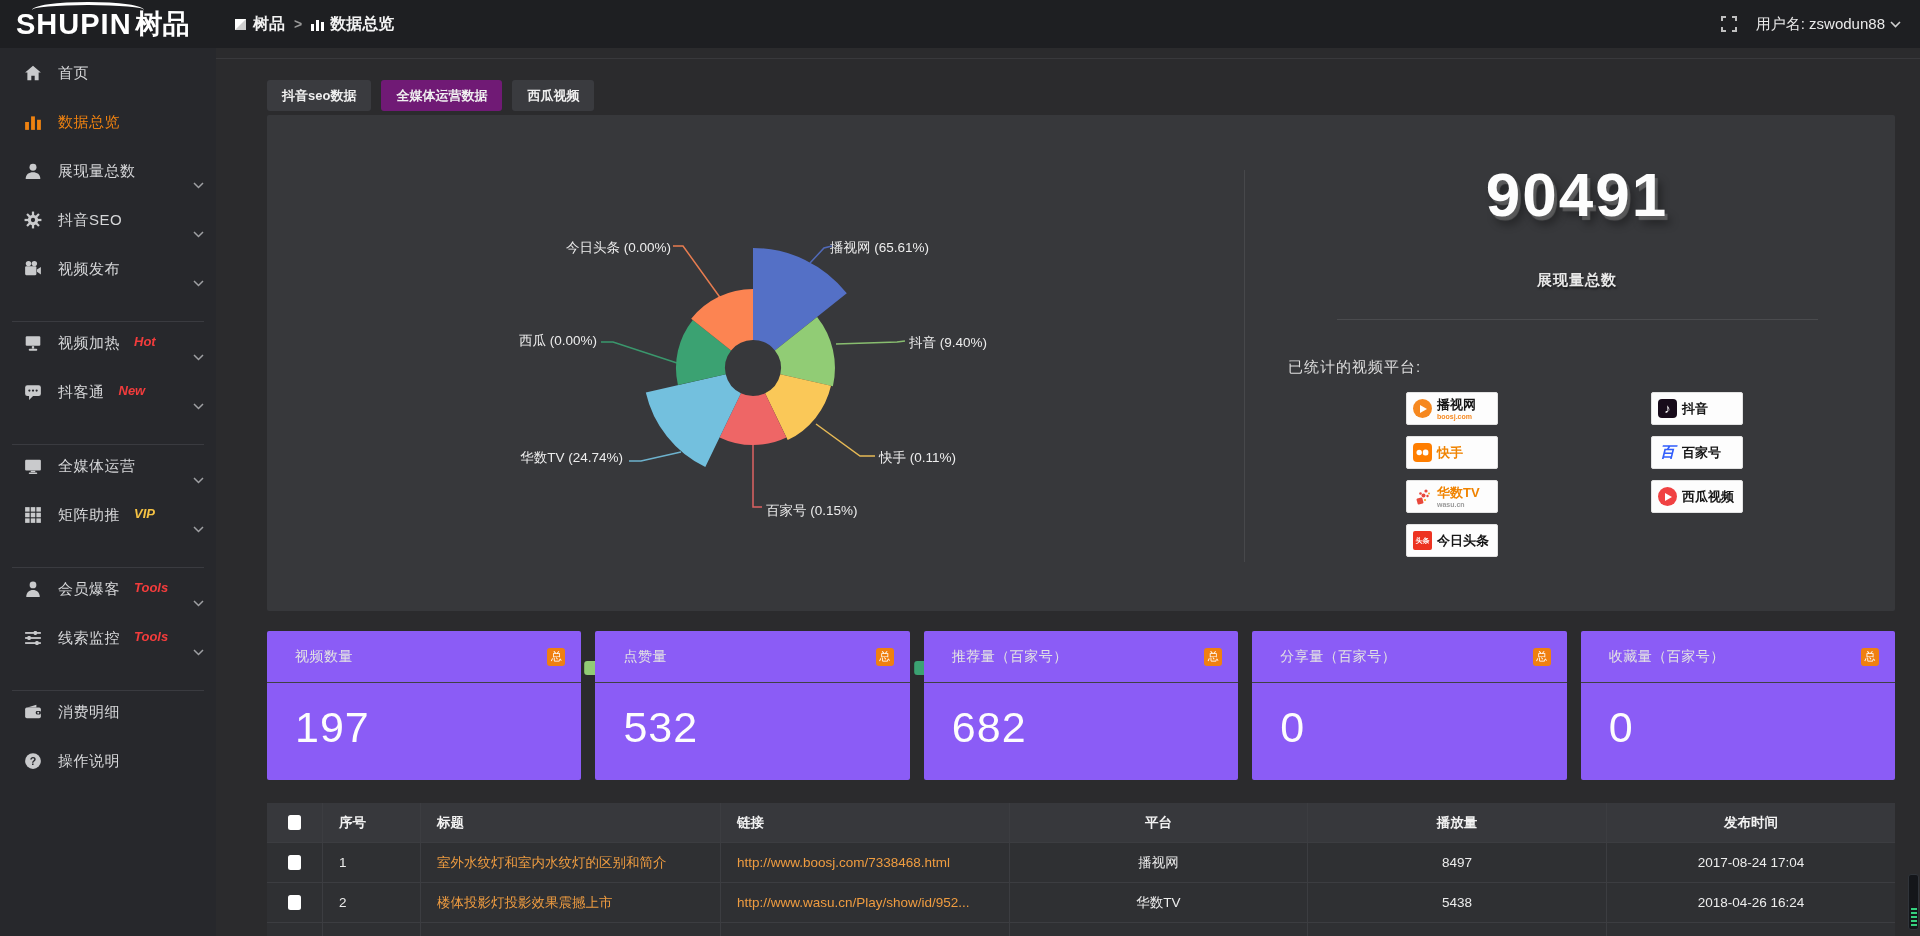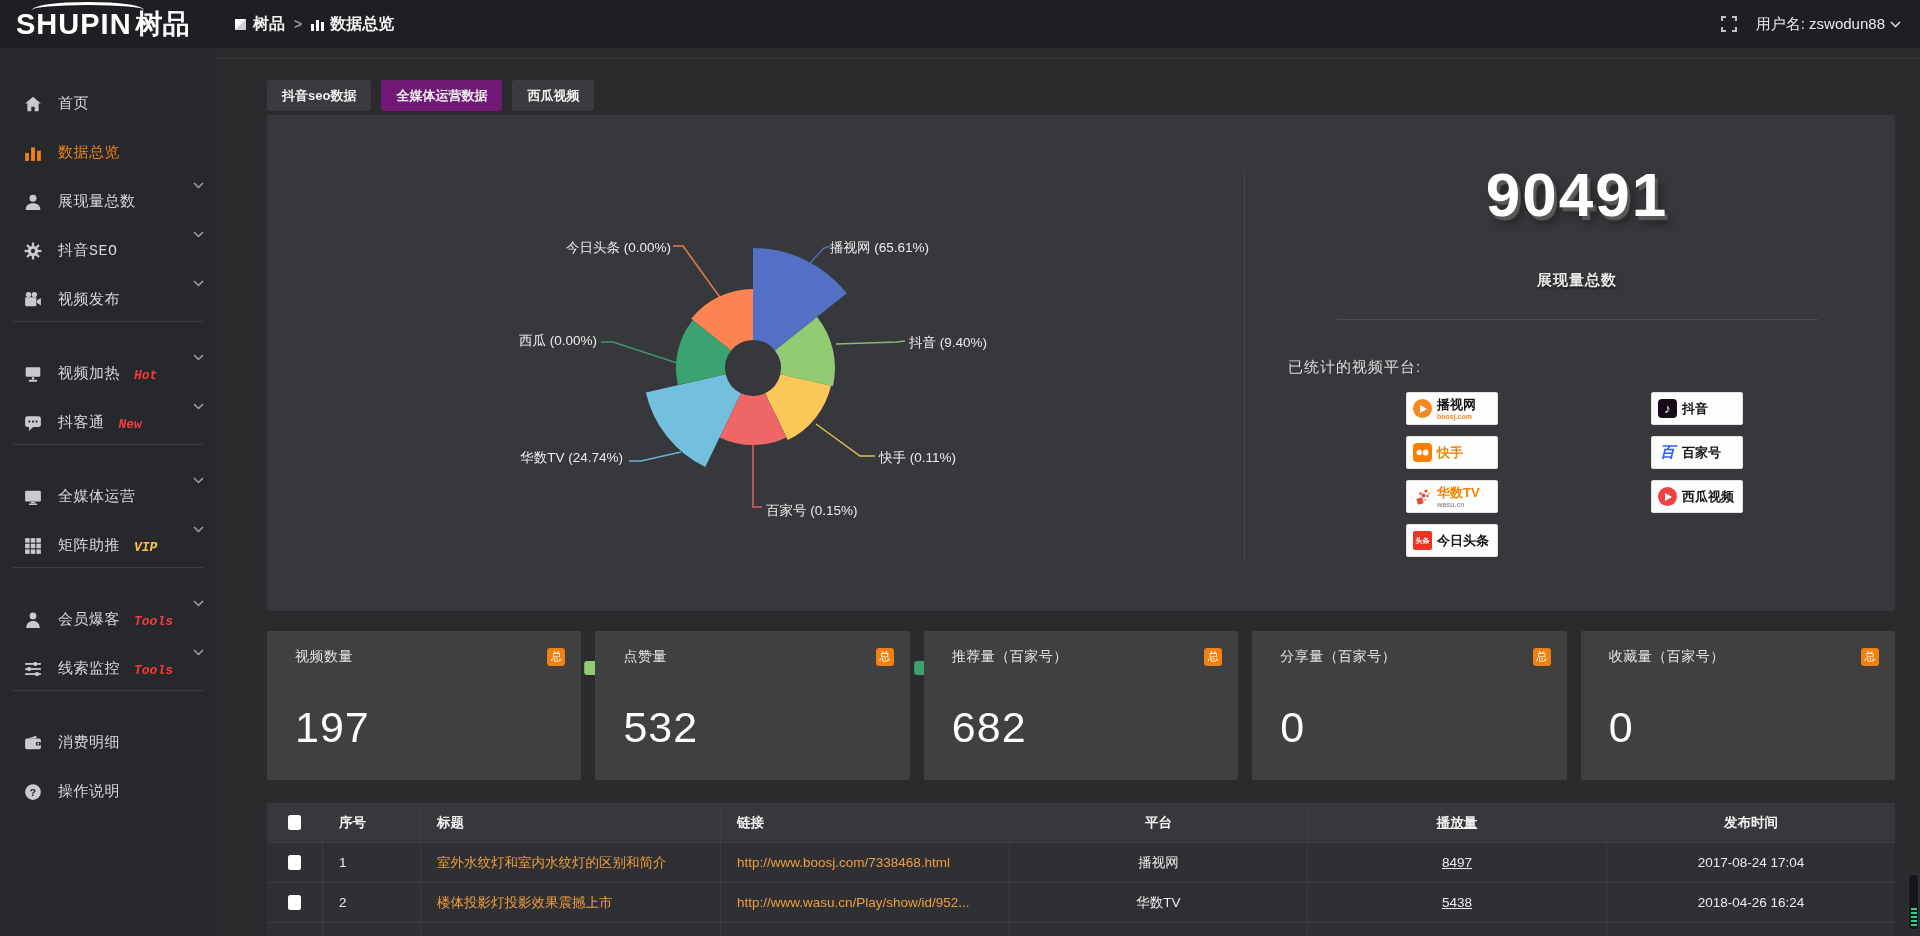--- a/index.html
+++ b/index.html
@@ -14,21 +14,21 @@
   .logo-arc { position:absolute; left:32px; top:2px; width:112px; height:16px; border-top:3px solid #fff; border-radius:50%; }
   .breadcrumb { display:flex; align-items:center; margin-left:18px; gap:9px; }
   .crumb { display:flex; align-items:center; gap:6px; font-size:16px; font-weight:bold; color:#f2f2f2; cursor:pointer; }
   .crumb-sep { color:#9a9a9a; font-size:14px; font-weight:bold; }
   .topbar-right { position:absolute; right:19px; top:0; height:48px; display:flex; align-items:center; gap:18px; }
   .fullscreen-btn { width:18px; height:18px; opacity:.85; cursor:pointer; }
   .username { font-size:15px; color:#eaeaea; display:flex; align-items:center; gap:5px; cursor:pointer; }
 
   
   .sidebar { position:absolute; left:0; top:48px; width:216px; height:888px; background:#27282c; padding-top:16px; }
-  .side-item { height:49px; display:flex; align-items:flex-end; padding:0 12px 0 24px; position:relative; cursor:pointer; color:#d6d7d9;font-family:Liberation Mono, monospace; }
+  .side-item { height:49px; display:flex; align-items:flex-start; padding:0 12px 0 24px; position:relative; cursor:pointer; color:#d6d7d9; }
   .side-item .s-icon { width:18px; height:18px; flex:0 0 18px; color:#c9cacc; }
   .side-item .s-label { margin-left:16px; font-size:15px; letter-spacing:.5px; }
   .side-item.active { color:#ef8210; }
   .side-item.active .s-icon { color:#ef8210; }
   .side-tag { margin-left:14px; font-size:13px; font-weight:bold; font-style:italic; }
   .side-chev { position:absolute; right:12px; top:20px; }
   .side-divider { height:1px; background:#3a3b40; margin:12px 12px; }
 
   
   .main { position:absolute; left:216px; top:48px; width:1704px; height:888px; }
@@ -68,38 +68,38 @@
   .picon.wasu { background:transparent; }
   .picon.toutiao { background:#ed3321; border-radius:2px; color:#fff; font-size:7px; font-weight:bold; line-height:1.1; }
   .picon.douyin { background:#170b1a; color:#fff; font-size:13px; }
   .picon.baijiahao { background:transparent; color:#315efb; font-size:15px; font-weight:bold; font-style:italic; }
   .picon.xigua { background:#f04142; border-radius:50%; color:#fff; }
   .tri { width:0; height:0; border-style:solid; }
   .tri.play { border-width:5px 0 5px 8px; border-color:transparent transparent transparent #fff; margin-left:2px; }
 
   
   .cards { position:absolute; left:51px; top:583px; width:1628px; height:149px; display:flex; gap:14px; }
-  .card { flex:1; background:#404040; border-radius:2px; position:relative; }
+  .card { flex:1; background:#8b5cf6; border-radius:2px; position:relative; }
   .card-head { height:52px; display:flex; align-items:center; justify-content:space-between; padding:0 16px 0 28px; border-bottom:1px solid #404145; }
   .card-label { font-size:14px; color:#e3e3e3; letter-spacing:.5px; }
   .card-badge { width:18px; height:18px; background:#f08010; border-radius:3px; color:#fff; font-size:11px; display:flex; align-items:center; justify-content:center; cursor:pointer; }
   .card-value { padding:20px 0 0 28px; font-size:43px; color:#fdfdfd; letter-spacing:1px; }
 
   
   .table { position:absolute; left:51px; top:755px; width:1628px; }
   .trow { display:flex; height:40px; background:#2f3033; border-bottom:1px solid #3c3d41; }
   .trow.thead { background:#37383c; }
   .tcell { display:flex; align-items:center; font-size:13.5px; color:#ececec; border-right:1px solid #3c3d41; padding:0 16px; overflow:hidden; white-space:nowrap; }
   .tcell:last-child { border-right:none; }
   .c-check { width:56px; justify-content:center; padding:0; }
   .c-idx { width:98px; }
   .c-title { width:300px; }
   .c-link { width:289px; }
   .c-plat { width:298px; justify-content:center; }
-  .c-views { width:299px; justify-content:center;text-decoration:underline; }
+  .c-views { width:299px; justify-content:center; }
   .c-time { width:288px; justify-content:center; }
   .thead .tcell { font-weight:bold; color:#f2f2f2; }
   .orange-link { color:#ef9c40; cursor:pointer; text-overflow:ellipsis; overflow:hidden; white-space:nowrap; max-width:100%; }
   .checkbox { width:13px; height:15px; background:#fff; border-radius:2.5px; cursor:pointer; display:inline-block; }
 
   
   .scroll-widget { position:absolute; right:1px; bottom:6px; width:11px; height:56px; background:#14161a; border:1px solid #30343a; border-radius:3px; display:flex; flex-direction:column; justify-content:flex-end; align-items:center; padding-bottom:3px; gap:2px; cursor:pointer; }
   .scroll-widget i { width:6px; height:2px; background:#35d07f; display:block; }
 
   svg { display:block; }

